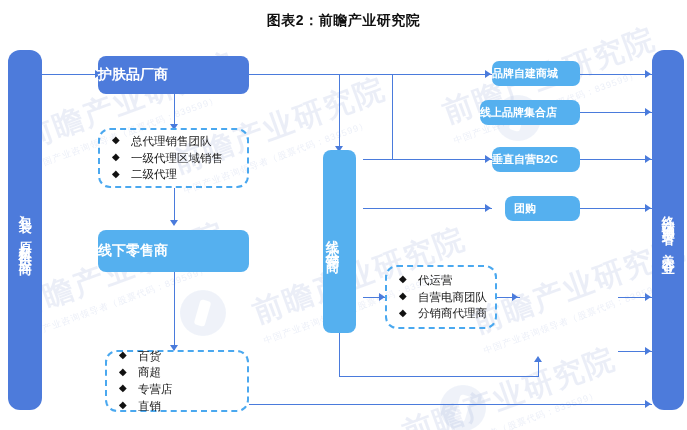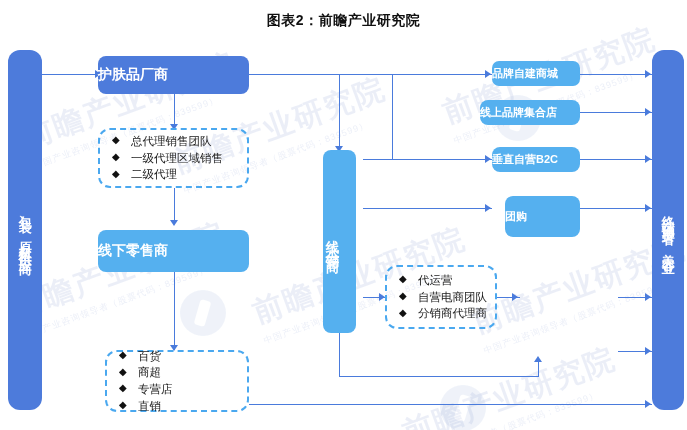--- a/index.html
+++ b/index.html
@@ -302,19 +302,19 @@
   </div>
 
   <div class="box box-light" style="left:480px; top:100px; width:100px; height:25px; font-size:11px;">
     <span>线上品牌集合店</span>
   </div>
 
   <div class="box box-light" style="left:492px; top:147px; width:88px; height:25px; font-size:11px;">
     <span>垂直自营B2C</span>
   </div>
 
-  <div class="box box-light" style="left:505px; top:196px; width:75px; height:41px; font-size:11px;">
+  <div class="box box-light" style="left:505px; top:196px; width:75px; height:25px; font-size:11px;padding-left:9px;">
     <span>团购</span>
   </div>
 
 
 
 </div>
 
 </body></html>

